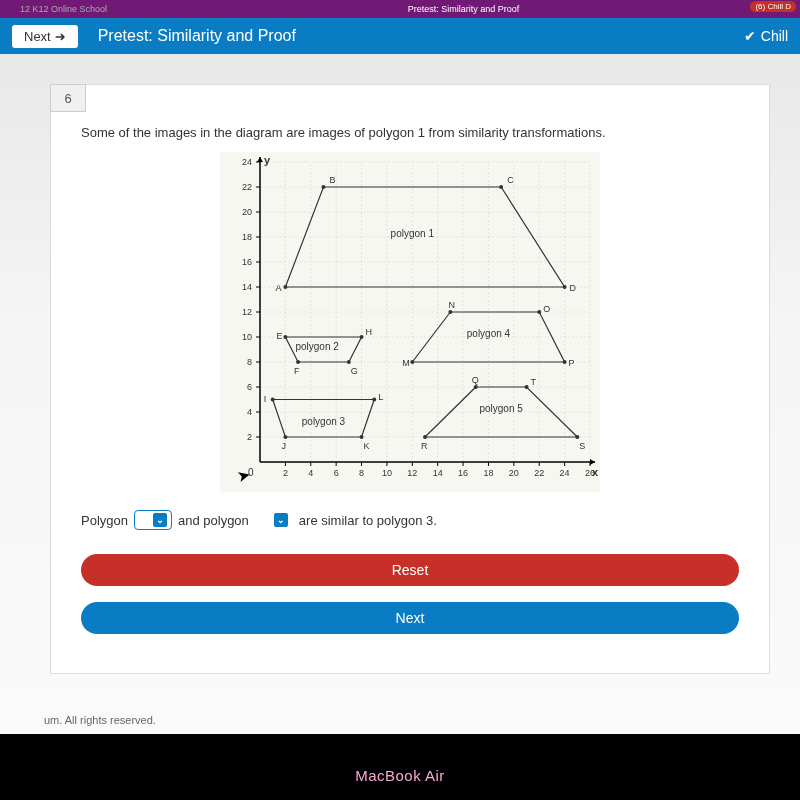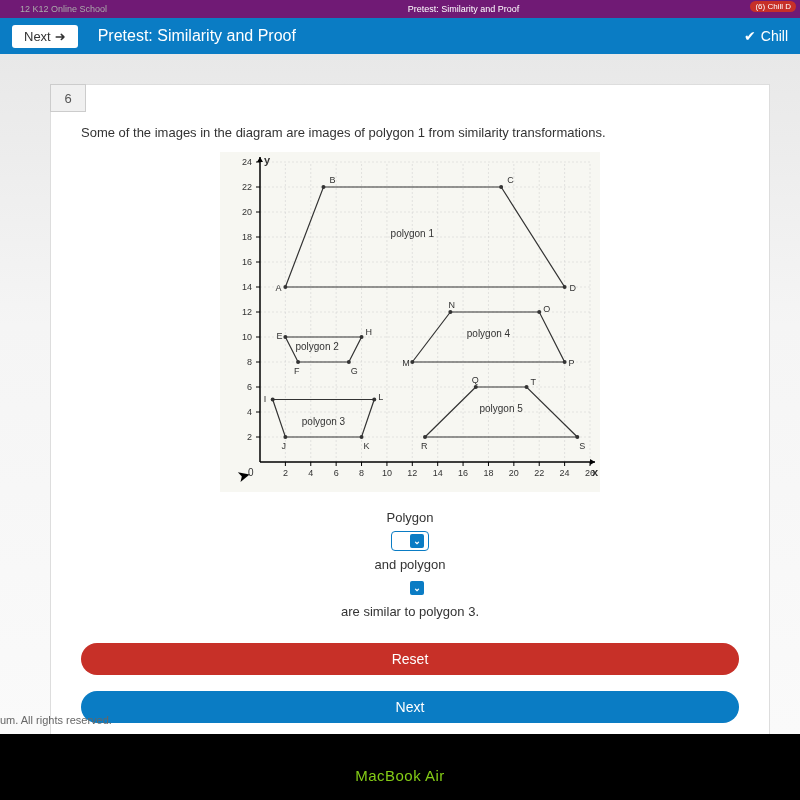--- a/index.html
+++ b/index.html
@@ -12,30 +12,30 @@
     .header-title { font-size: 16px; font-weight: 400; flex: 1; }
     .submit-btn { color: #fff; font-size: 14px; display: flex; align-items: center; gap: 5px; }
     .content-wrap { background: linear-gradient(180deg, #e8e8e8 0%, #f5f5f5 40%, #fafafa 100%); height: 680px; padding: 30px 0 0 50px; position: relative; }
     .card { background: #fff; width: 720px; min-height: 590px; border: 1px solid #ddd; position: relative; }
     .qnum { position: absolute; top: -1px; left: -1px; width: 36px; height: 28px; background: #f0f0f0; border: 1px solid #ccc; display: flex; align-items: center; justify-content: center; font-size: 13px; color: #555; }
     .card-body { padding: 40px 30px 20px 30px; font-size: 13px; color: #333; }
     .instr { margin-bottom: 14px; }
     .desc { margin-bottom: 12px; }
     .diagram-holder { display: flex; justify-content: center; margin-bottom: 18px; }
     .diagram { width: 380px; height: 340px; background: #f7f7f2; position: relative; }
-    .answer-row { display: flex; align-items: center; gap: 6px; font-size: 13px; margin-bottom: 24px; flex-direction: column; }
+    .answer-row { display: flex; align-items: center; gap: 6px; font-size: 13px; margin-bottom: 24px; }
     .dropdown { display: inline-flex; align-items: center; border: 1.5px solid #0a7cc4; border-radius: 4px; padding: 2px 4px 2px 8px; min-width: 38px; height: 20px; justify-content: flex-end; }
     .dd-icon { width: 14px; height: 14px; background: #0a7cc4; border-radius: 2px; color: #fff; font-size: 9px; display: flex; align-items: center; justify-content: center; font-weight: bold; }
     .dropdown2 { display: inline-flex; align-items: center; padding: 2px 4px 2px 8px; min-width: 38px; height: 20px; justify-content: flex-end; border: 1px solid transparent; }
     .btn-row { display: flex; justify-content: center; gap: 16px; flex-direction: column; }
     .reset-btn { background: #c73028; color: #fff; border: none; padding: 8px 24px; border-radius: 18px; font-size: 14px; font-weight: 500; }
     .next-btn-main { background: #0a7cc4; color: #fff; border: none; padding: 8px 26px; border-radius: 18px; font-size: 14px; font-weight: 500; }
-    .footer-text { position: absolute; bottom: 8px; left: 0; font-size: 11px; color: #666; }
+    .footer-text { position: absolute; bottom: 8px; left: 0; font-size: 11px; color: #666; padding-left: 44px; }
     .bottom-bar { position: absolute; bottom: 0; left: 0; right: 0; height: 66px; background: #000; }
-    .mac-label { position: absolute; bottom: 16px; left: 50%; transform: translateX(-50%); color: #84cc16; font-size: 15px; font-weight: 300; letter-spacing: 0.5px; }
+    .mac-label { position: absolute; bottom: 16px; left: 50%; transform: translateX(-50%); color: #f9a8d4; font-size: 15px; font-weight: 300; letter-spacing: 0.5px; }
     .cursor { position: absolute; left: 237px; top: 412px; font-size: 16px; color: #000; transform: rotate(-15deg); pointer-events:none; }
     svg text { font-family: Arial, sans-serif; }
     .notif-pill { position:absolute; right:4px; top:1px; background:#c73028; color:#fff; font-size:8px; padding:1px 5px; border-radius:7px;margin-left:20px; }
   </style>
 </head>
 <body>
 
 <div class="tabbar">
   <span class="tab-item">12 K12 Online School</span>
   <span style="flex:1"></span>

